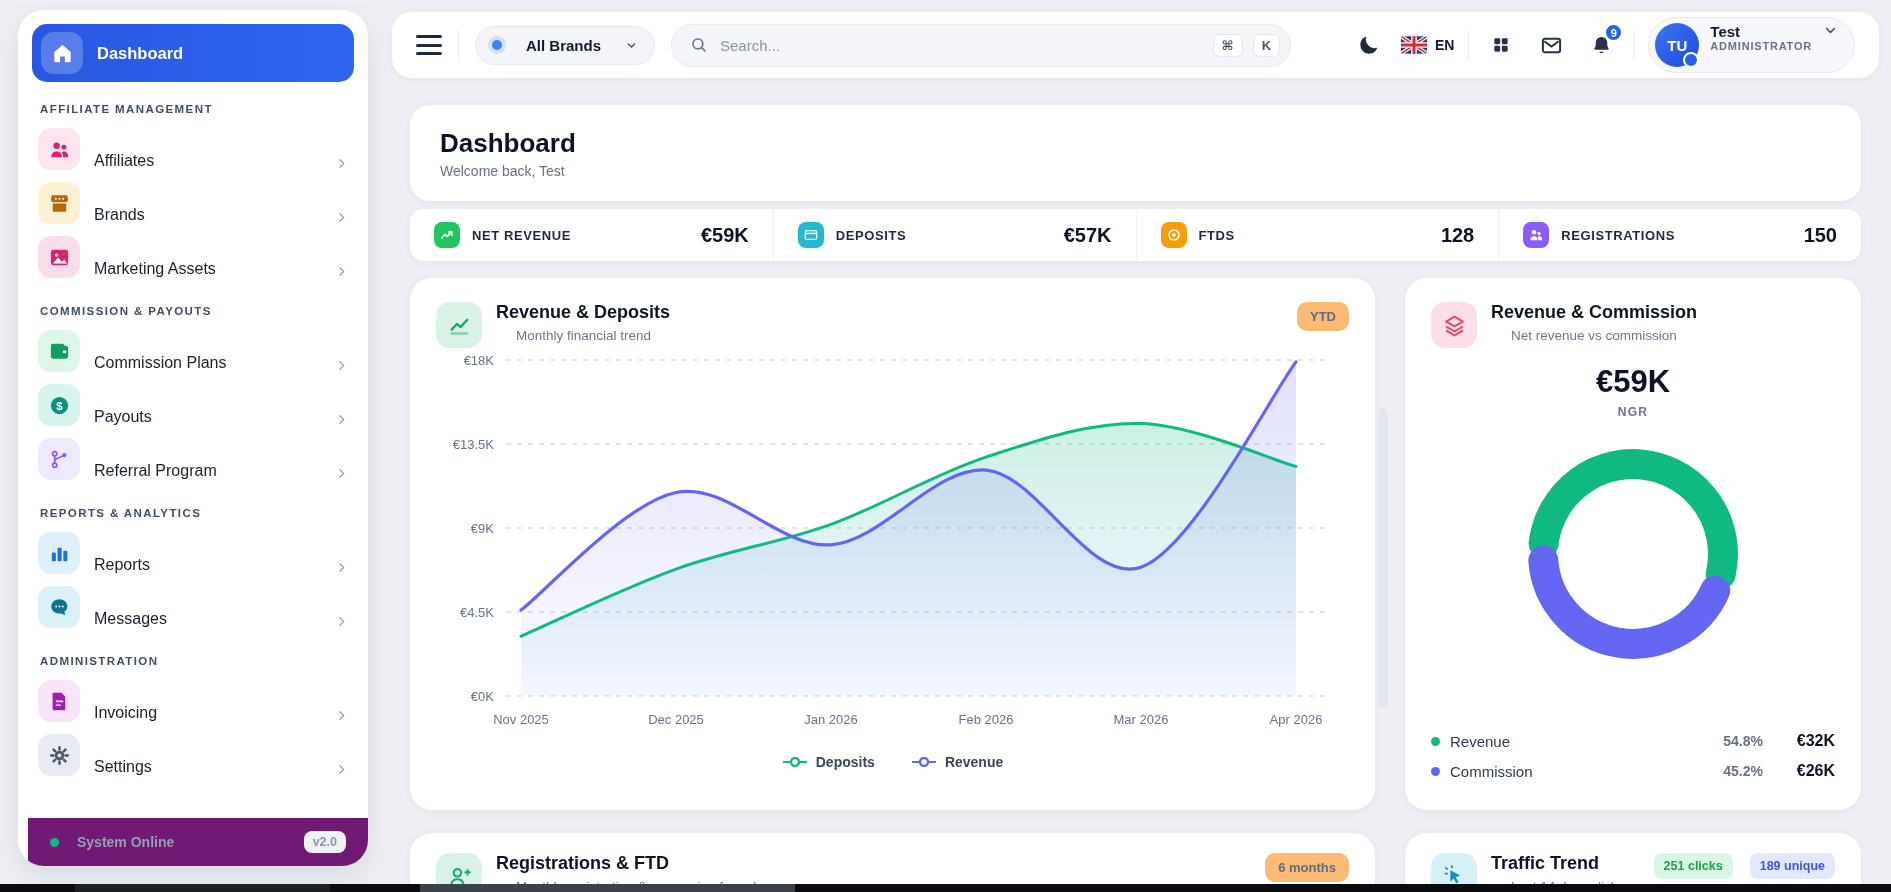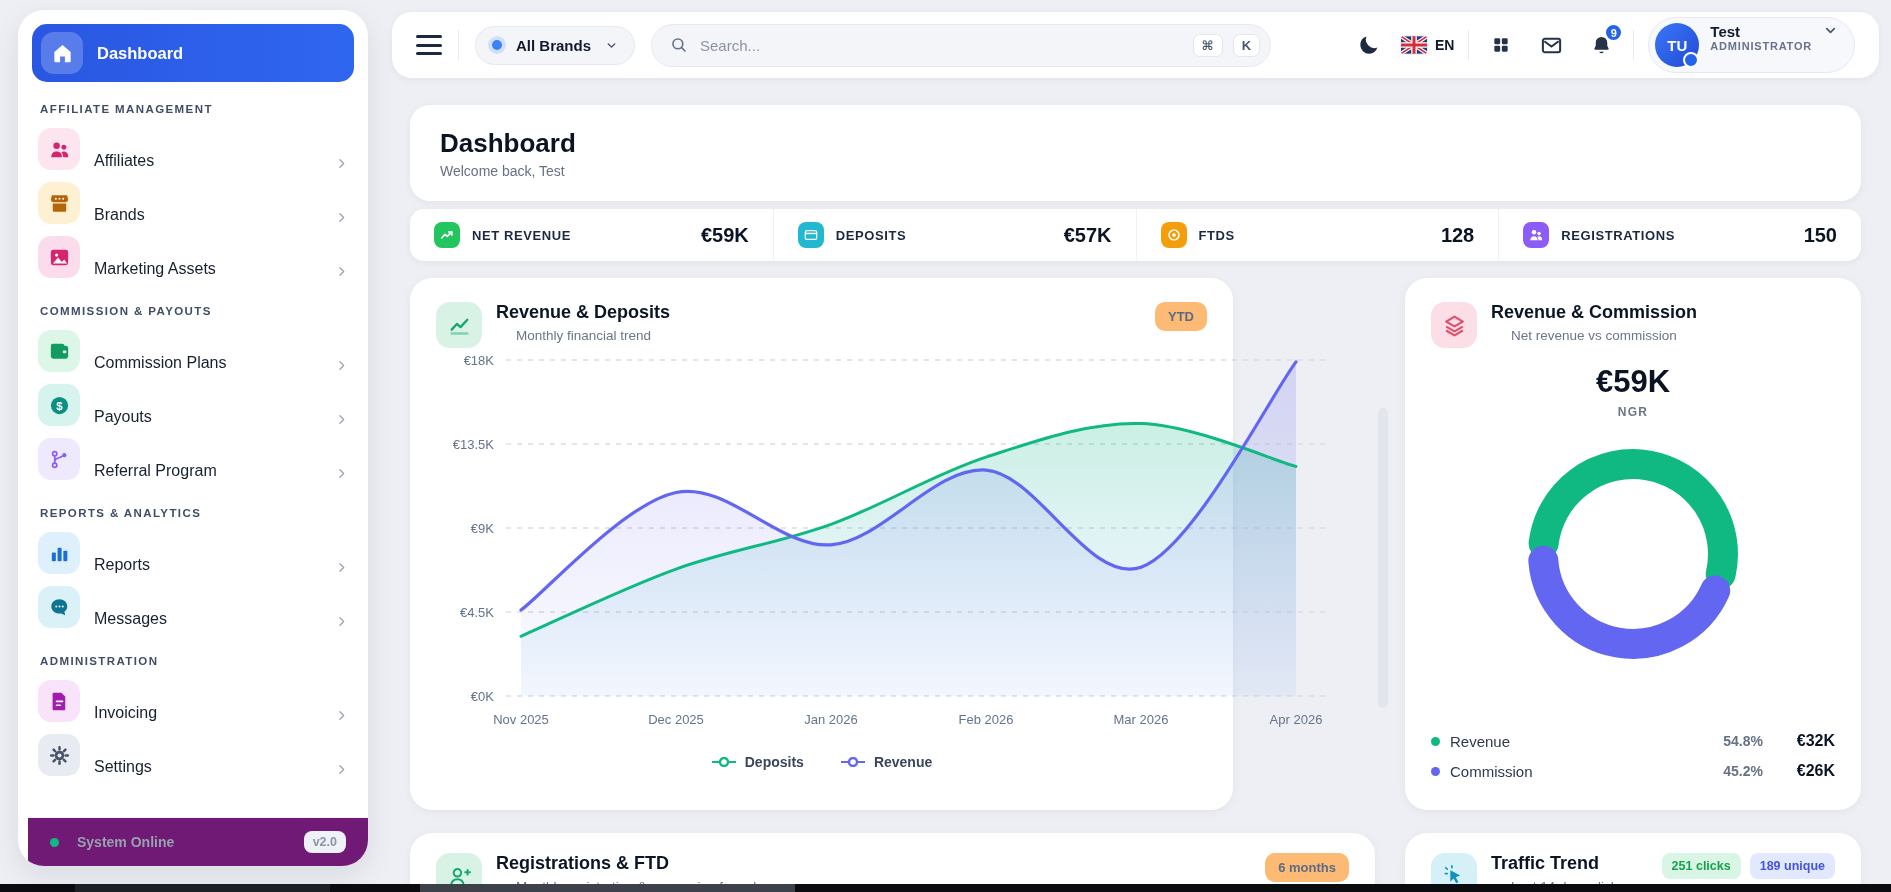--- a/index.html
+++ b/index.html
@@ -27,21 +27,21 @@
   .status-text{font-size:14px;font-weight:600;color:#97a1b0;flex:1;}
   .version-badge{font-size:12.5px;font-weight:700;color:#8c96a6;background:#eef1f6;border-radius:8px;padding:4px 9px;}
 
   
   .topbar{position:absolute;left:392px;top:12px;width:1487px;height:66px;background:#fff;border-radius:20px;
           box-shadow:0 2px 8px rgba(15,23,42,.05);display:flex;align-items:center;gap:16px;
           padding:0 24px;box-sizing:border-box;}
   .hamburger{width:26px;height:20px;display:flex;flex-direction:column;justify-content:space-between;cursor:pointer;}
   .hamburger span{height:3px;border-radius:2px;background:#1d2940;}
   .tb-sep{width:1px;height:30px;background:#e7eaf0;}
-  .pill{display:flex;align-items:center;gap:14px;background:#f3f5f9;border:1px solid #e5e9f0;border-radius:999px;cursor:pointer;}
+  .pill{display:flex;align-items:center;gap:24px;background:#f3f5f9;border:1px solid #e5e9f0;border-radius:999px;cursor:pointer;}
   .brand-pill{padding:10px 16px;}
   .brand-dot{width:10px;height:10px;border-radius:50%;background:#3b82f6;box-shadow:0 0 0 4px rgba(59,130,246,.18);}
   .brand-label{font-size:15px;font-weight:600;color:#111a2c;}
   .search{flex:0 1 590px;display:flex;align-items:center;gap:10px;background:#f3f5f9;border:1px solid #e5e9f0;
           border-radius:999px;padding:9px 10px 9px 18px;}
   .search input{flex:1;border:none;outline:none;background:transparent;font-size:15px;color:#111a2c;
                 font-family:inherit;}
   .search input::placeholder{color:#8a93a5;}
   .keycap{background:#fff;border:1px solid #e2e7ef;border-radius:7px;padding:3px 8px;font-size:13px;color:#4b5768;font-weight:600;}
   .tb-right{margin-left:auto;display:flex;align-items:center;gap:14px;}
@@ -77,21 +77,21 @@
              box-shadow:0 2px 8px rgba(15,23,42,.05);display:grid;grid-template-columns:1fr 1fr 1fr 1fr;}
   .stat-cell{display:flex;align-items:center;padding:0 24px;}
   .stat-cell + .stat-cell{border-left:1px solid #eef1f5;}
   .stat-chip{width:26px;height:26px;border-radius:8px;display:flex;align-items:center;justify-content:center;}
   .stat-chip svg{width:16px;height:16px;}
   .stat-label{font-size:13px;font-weight:700;color:#1c2840;letter-spacing:.6px;margin-left:12px;}
   .stat-value{margin-left:auto;font-size:20px;font-weight:800;color:#0b1424;}
 
   
   .card{background:#fff;border-radius:22px;box-shadow:0 2px 10px rgba(15,23,42,.05);box-sizing:border-box;position:absolute;}
-  .chart-card{left:410px;top:278px;width:823px;height:532px;padding:24px 26px;display:flex;flex-direction:column;}
+  .chart-card{left:410px;top:278px;width:965px;height:532px;padding:24px 26px;display:flex;flex-direction:column;}
   .side-card{left:1405px;top:278px;width:456px;height:532px;padding:24px 26px;display:flex;flex-direction:column;}
   .card-head{display:flex;align-items:flex-start;gap:14px;}
   .big-chip{width:46px;height:46px;border-radius:14px;display:flex;align-items:center;justify-content:center;flex:0 0 auto;}
   .big-chip svg{width:25px;height:25px;}
   .card-title{font-size:18px;font-weight:700;color:#0c1526;line-height:1.2;}
   .card-subtitle{font-size:13.5px;color:#6b7687;margin-top:4px;margin-left:20px;}
   .badge{margin-left:auto;background:#fdba74;color:#5b6b85;font-size:13px;font-weight:700;border-radius:10px;padding:7px 13px;}
   .chart-legend{display:flex;justify-content:center;gap:36px;margin-top:8px;}
   .legend-item{display:flex;align-items:center;gap:8px;font-size:14px;font-weight:600;color:#39465c;}
 
@@ -101,21 +101,21 @@
   .donut-legend{margin-top:auto;}
   .dl-row{display:flex;align-items:center;gap:10px;padding:6px 0;}
   .dl-dot{width:9px;height:9px;border-radius:50%;}
   .dl-name{font-size:15px;color:#2e3a50;font-weight:500;}
   .dl-pct{margin-left:auto;font-size:14px;color:#667183;font-weight:600;}
   .dl-val{width:62px;text-align:right;font-size:16px;font-weight:800;color:#0b1424;}
 
   
   .bottom-left{left:410px;top:833px;width:965px;height:120px;padding:20px 26px;}
   .bottom-right{left:1405px;top:833px;width:456px;height:120px;padding:20px 26px;}
-  .mini-badges{margin-left:auto;display:flex;gap:9px;}
+  .mini-badges{margin-left:auto;display:flex;gap:17px;}
   .badge-green{background:#d8f5e6;color:#17a34a;font-size:12.5px;font-weight:700;border-radius:8px;padding:6px 10px;}
   .badge-indigo{background:#e2e8fd;color:#4353e0;font-size:12.5px;font-weight:700;border-radius:8px;padding:6px 10px;}
 
   .scroll-thumb{position:absolute;left:1378px;top:408px;width:10px;height:300px;border-radius:6px;background:#e2e5eb;}
 
   .taskbar{position:absolute;left:0;bottom:0;width:1891px;height:8px;background:#0b0c0f;}
   .tseg1{position:absolute;left:75px;top:0;width:255px;height:8px;background:#1d2126;}
   .tseg2{position:absolute;left:420px;top:0;width:375px;height:8px;background:#3d4149;}
 </style>
 </head>

